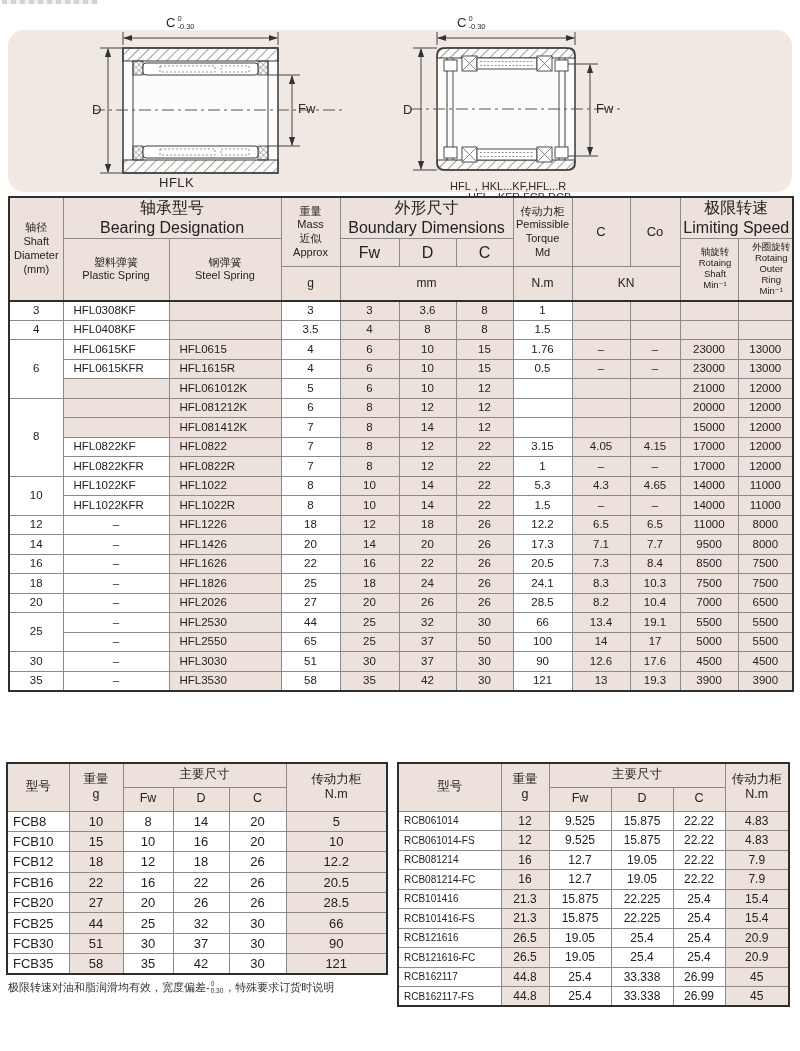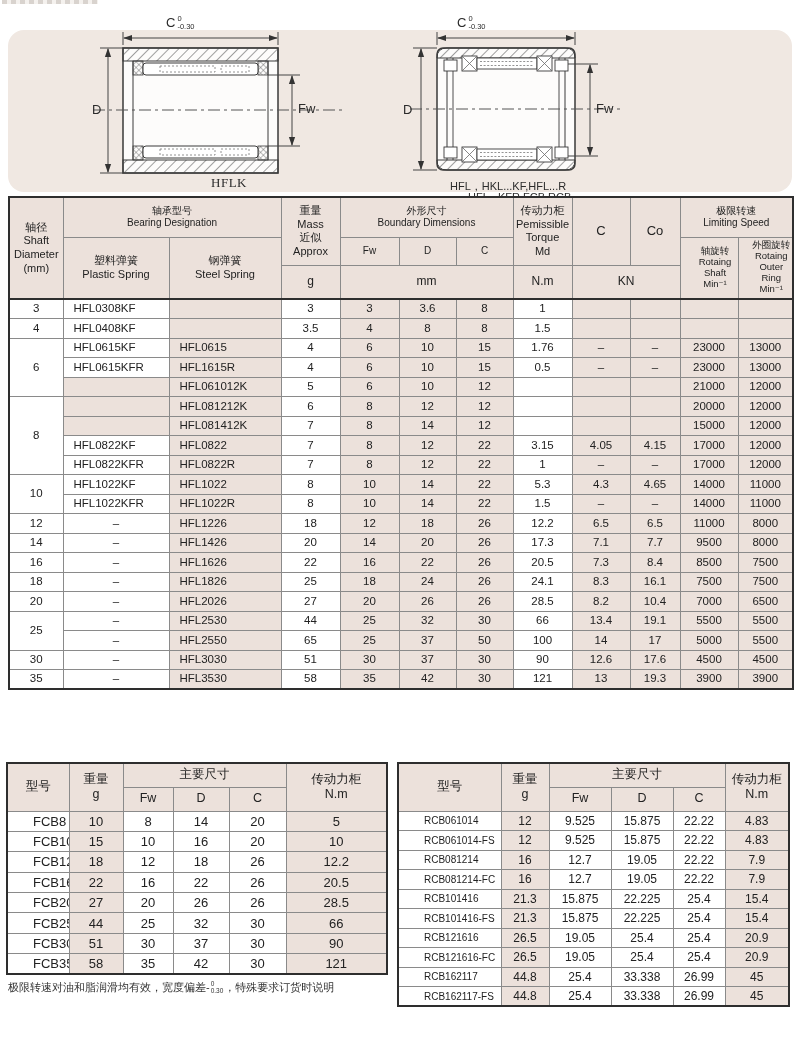--- a/index.html
+++ b/index.html
@@ -29,26 +29,26 @@
   .tolstack{ display:inline-flex; flex-direction:column; line-height:1.05; font-size:7.5px; text-align:left;}
   .caption{ position:absolute; font-size:13px; color:#2b2b2b; letter-spacing:.5px; }
   .caption.sm{ font-size:11px; letter-spacing:0;margin-top:9px; }
   
   table{ border-collapse:collapse; table-layout:fixed; position:absolute; background:#fff; }
   th,td{ border:1px solid #8a8a8a; text-align:center; vertical-align:middle; font-weight:normal; padding:0; overflow:hidden; }
   th{ background:#ece1db; white-space:pre-line; }
   td.w{ background:#ffffff; }
   td.p{ background:#ece1db; }
   td.mdl{ text-align:left; padding-left:10px; }
-  td.mdl2{ text-align:left; padding-left:25px; }
+  td.mdl2{ text-align:left; padding-left:5px; }
   
   .main{ left:8px; top:196px; width:784px; border:2px solid #2e2e2e; }
   .main thead{ border-bottom:2px solid #2e2e2e; }
   .main th{ font-size:11px; line-height:1.25; }
-  .main th.big{ font-size:10px; }
+  .main th.big{ font-size:16px; }
   .main th.unit{ font-size:12px; height:34px; }
   .main th.speed{ font-size:9.5px; line-height:1.15;padding-left:12px; }
   .main th.load{ font-size:13px; }
   .main thead tr.r1 th{ height:40px; }
   .main thead tr.r2 th{ height:28px; }
   .main td{ font-size:11.5px; height:19.5px; line-height:1; }
   
   .bt{ border:2px solid #2e2e2e; }
   .bt thead{ border-bottom:1px solid #555; }
   .bt th{ font-size:12.5px; line-height:1.25; }
@@ -120,21 +120,21 @@
   </svg>
   <div class="dimlabel" style="left:158px; top:-15px;">
     <span>C</span>
     <span class="tolstack">
       <span>0</span>
       <span>-0.30</span>
     </span>
   </div>
   <div class="dimlabel" style="left:84px; top:72px;">D</div>
   <div class="dimlabel" style="left:290px; top:71px;">Fw</div>
-  <div class="caption" style="left:119px; top:145px; width:120px; text-align:right;font-family:Liberation Serif, serif;">HFLK</div>
+  <div class="caption" style="left:151px; top:145px; width:120px; text-align:left;">HFLK</div>
 
   <svg class="dwg" style="left:400px;top:0;" width="220" height="162" viewBox="0 0 220 162">
 
     <line x1="29" y1="2" x2="29" y2="15" stroke="#444" stroke-width="1"></line>
     <line x1="167" y1="2" x2="167" y2="15" stroke="#444" stroke-width="1"></line>
     <line x1="30" y1="8" x2="166" y2="8" stroke="#444" stroke-width="1" marker-start="url(#ar)" marker-end="url(#ar)"></line>
 
     <rect x="29" y="18" width="138" height="122" rx="6" fill="#fdfcfb" stroke="#3a3a3a" stroke-width="1.5"></rect>
     <path d="M29 28 Q29 18 39 18 H157 Q167 18 167 28 V28 H29 Z" fill="url(#h1)" stroke="#3a3a3a" stroke-width="1"></path>
     <path d="M29 130 H167 V130 Q167 140 157 140 H39 Q29 140 29 130 Z" fill="url(#h1)" stroke="#3a3a3a" stroke-width="1"></path>
@@ -444,21 +444,21 @@
       <tr>
         <td class="w">18</td>
         <td class="w">–</td>
         <td class="p mdl">HFL1826</td>
         <td class="w">25</td>
         <td class="p">18</td>
         <td class="p">24</td>
         <td class="p">26</td>
         <td class="w">24.1</td>
         <td class="p">8.3</td>
-        <td class="p">16.1</td>
+        <td class="p">10.3</td>
         <td class="p">7500</td>
         <td class="p">7500</td>
       </tr>
       <tr>
         <td class="w">20</td>
         <td class="w">–</td>
         <td class="p mdl">HFL2026</td>
         <td class="w">27</td>
         <td class="p">20</td>
         <td class="p">26</td>

